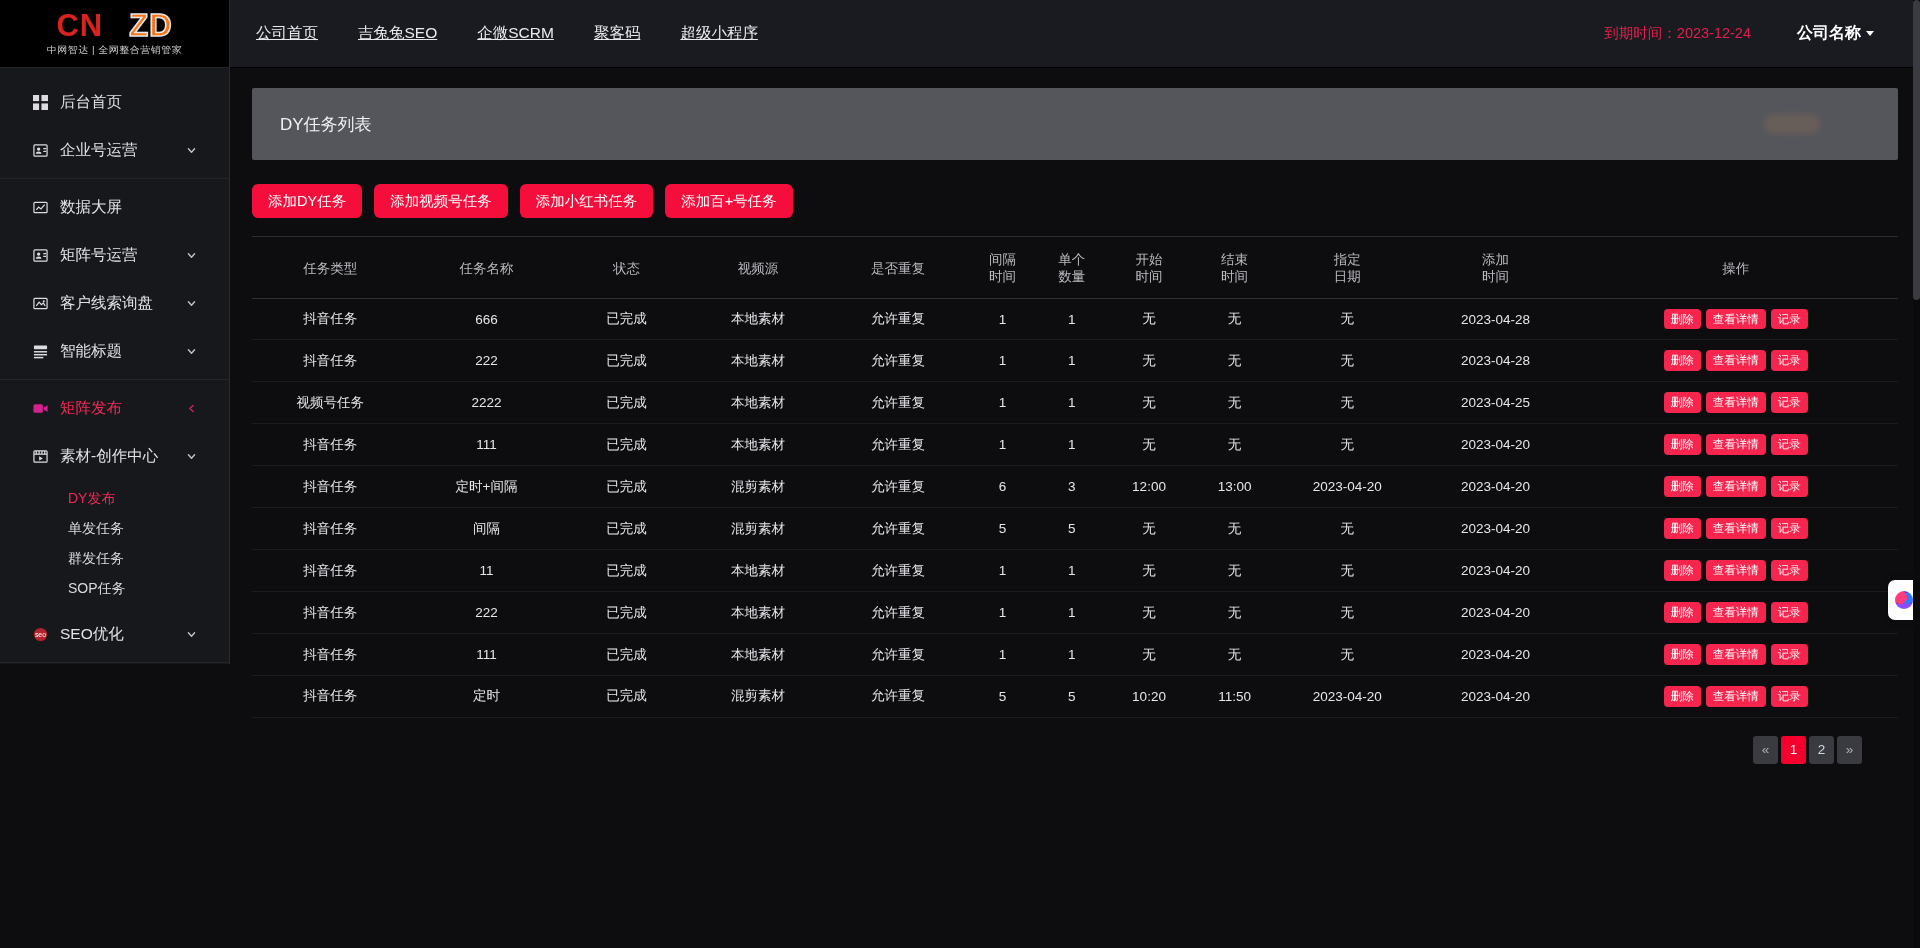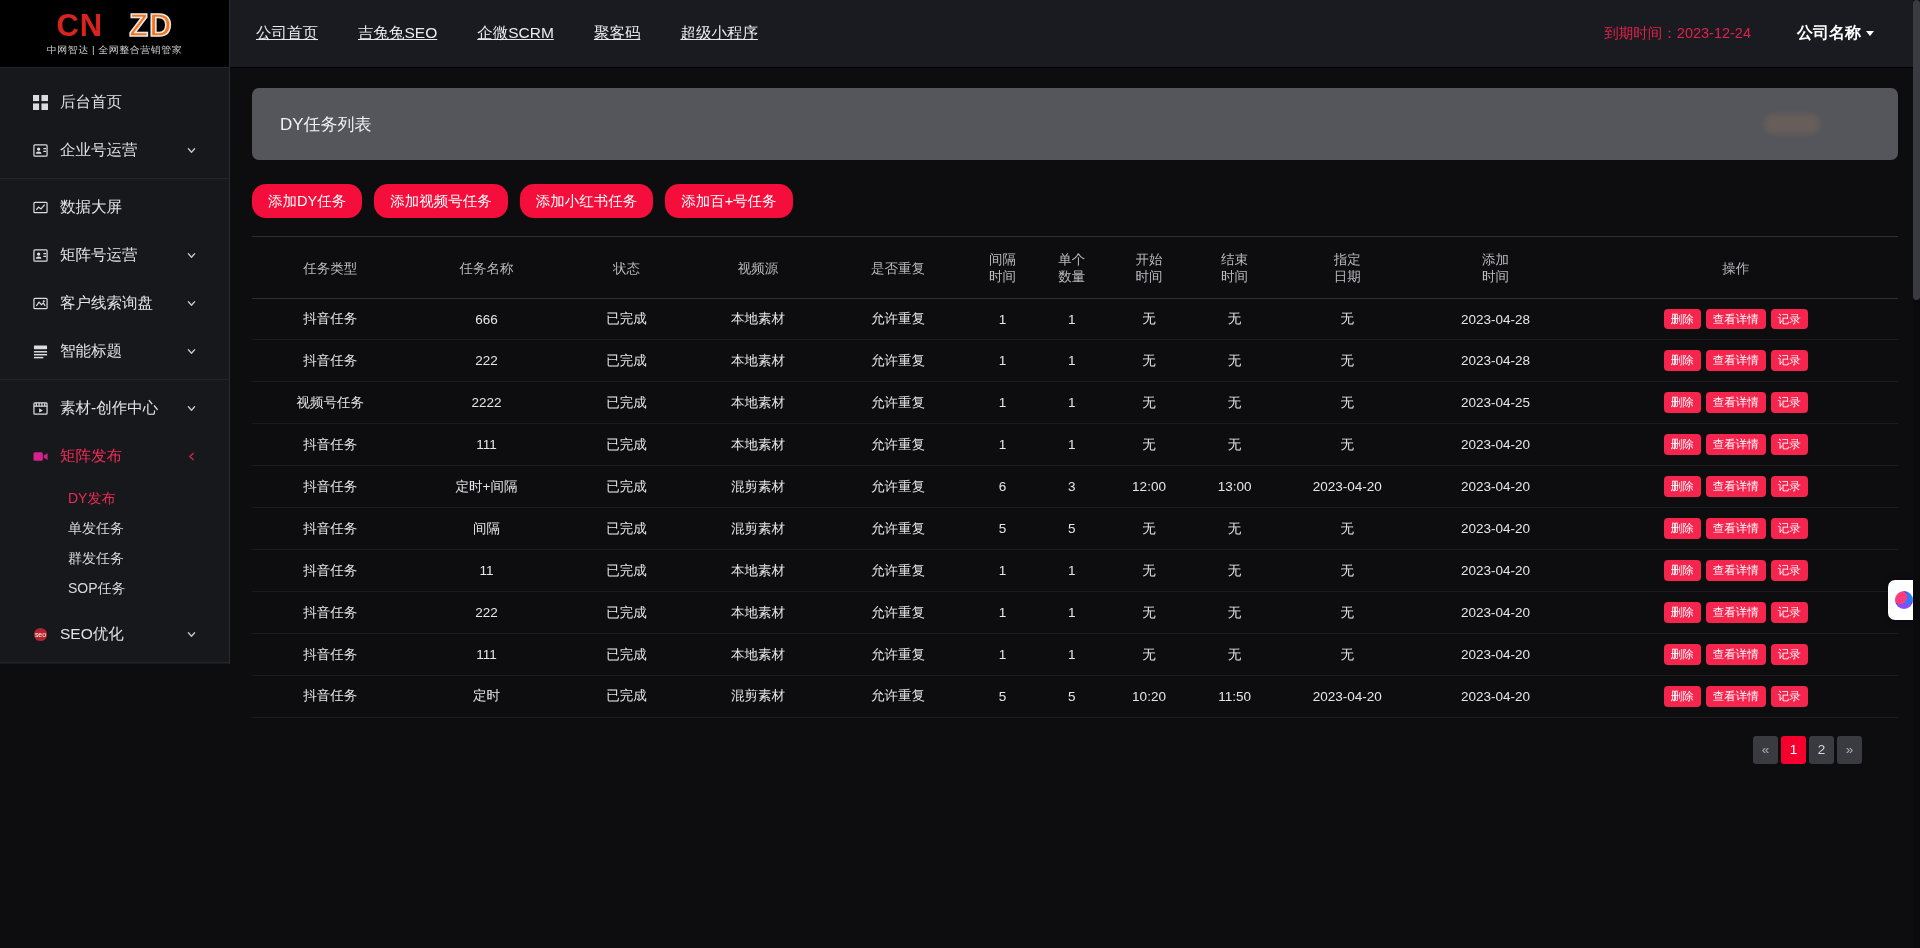--- a/index.html
+++ b/index.html
@@ -105,38 +105,38 @@
     flex:1; background:#0d0d10;
     padding:0 0 0 0; position:relative;
     display:flex; flex-direction:column;
     overflow:hidden;
   }
 
   .page-head{
     margin:20px 22px 0 22px;
     height:72px;
     background:#55565b;
-    border-radius:7px;
+    border-radius:2px;
     display:flex; align-items:center;
     padding:4px 28px;
     position:relative;
   }
   .page-head .title{ font-size:17px; color:#f2f2f4; }
   .head-blob{
     position:absolute; right:78px; top:26px;
     width:56px; height:20px; border-radius:10px;
     background:#6e6059; opacity:.75; filter:blur(2.5px);
   }
 
   .toolbar{
     display:flex; gap:12px; padding:24px 22px 0 22px;
   }
   .btn-primary{
     background:#f50e3b;
-    border:none; border-radius:14px;
+    border:none; border-radius:6px;
     color:#fff; font-size:14.5px;
     padding:0 16px; height:34px; line-height:34px;
     cursor:pointer; white-space:nowrap;
     font-family:inherit;
   }
 
   .table-wrap{
     margin:18px 22px 0 22px;
     border-top:1px solid #2e2f35;
     flex:1; overflow:hidden;
@@ -297,47 +297,47 @@
             </span>
             <span class="label">智能标题</span>
             <span class="chev">
               <svg viewBox="0 0 16 16" fill="none" stroke="currentColor" stroke-width="2" stroke-linecap="round" stroke-linejoin="round">
                 <polyline points="3.5,5.5 8,10.5 12.5,5.5"></polyline>
               </svg>
             </span>
           </div>
         </div>
         <div class="menu-group">
+          <div class="mi active">
+            <span class="ico">
+              <svg viewBox="0 0 16 16" fill="currentColor">
+                <rect x="0.5" y="3.5" width="10" height="9" rx="1.6"></rect>
+                <polygon points="11.5,7 15.5,4.4 15.5,11.6 11.5,9"></polygon>
+              </svg>
+            </span>
+            <span class="label">矩阵发布</span>
+            <span class="chev">
+              <svg viewBox="0 0 16 16" fill="none" stroke="currentColor" stroke-width="2" stroke-linecap="round" stroke-linejoin="round">
+                <polyline points="10.5,3.5 5.5,8 10.5,12.5"></polyline>
+              </svg>
+            </span>
+          </div>
           <div class="mi">
             <span class="ico">
               <svg viewBox="0 0 16 16" fill="none" stroke="currentColor" stroke-width="1.3">
                 <rect x="1" y="2" width="14" height="12" rx="1"></rect>
                 <path d="M1 5.5h14"></path>
                 <path d="M3.5 2v3.5M6.5 2v3.5M9.5 2v3.5M12.5 2v3.5"></path>
                 <polygon points="6.5,7.7 10.5,10 6.5,12.3" fill="currentColor" stroke="none"></polygon>
               </svg>
             </span>
             <span class="label">素材-创作中心</span>
             <span class="chev">
               <svg viewBox="0 0 16 16" fill="none" stroke="currentColor" stroke-width="2" stroke-linecap="round" stroke-linejoin="round">
                 <polyline points="3.5,5.5 8,10.5 12.5,5.5"></polyline>
-              </svg>
-            </span>
-          </div>
-          <div class="mi active">
-            <span class="ico">
-              <svg viewBox="0 0 16 16" fill="currentColor">
-                <rect x="0.5" y="3.5" width="10" height="9" rx="1.6"></rect>
-                <polygon points="11.5,7 15.5,4.4 15.5,11.6 11.5,9"></polygon>
-              </svg>
-            </span>
-            <span class="label">矩阵发布</span>
-            <span class="chev">
-              <svg viewBox="0 0 16 16" fill="none" stroke="currentColor" stroke-width="2" stroke-linecap="round" stroke-linejoin="round">
-                <polyline points="10.5,3.5 5.5,8 10.5,12.5"></polyline>
               </svg>
             </span>
           </div>
           <div class="sub-wrap">
             <div class="sub active">DY发布</div>
             <div class="sub">单发任务</div>
             <div class="sub">群发任务</div>
             <div class="sub">SOP任务</div>
           </div>
           <div class="mi">

